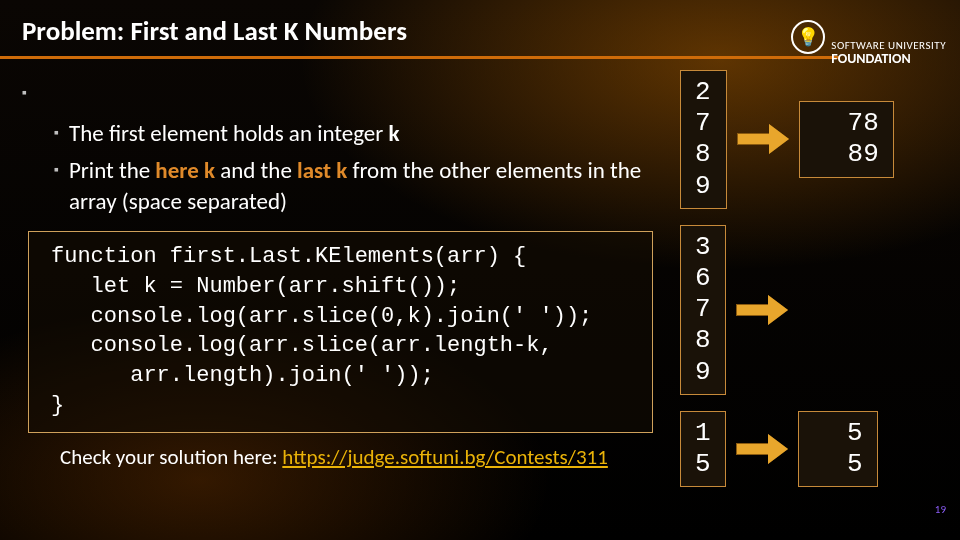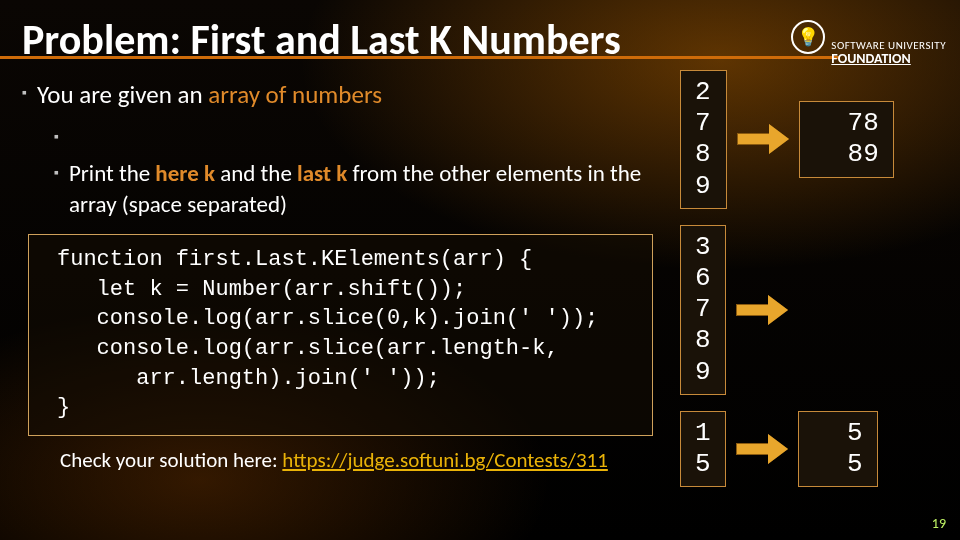--- a/index.html
+++ b/index.html
@@ -11,21 +11,21 @@
       radial-gradient(ellipse 500px 250px at 200px 480px, rgba(255,120,0,0.20), transparent 70%),
       linear-gradient(#0a0603, #000);
     color: #fff;
     font-family: Calibri, "Segoe UI", Arial, sans-serif;
     position: relative;
   }
   .title {
     position: absolute;
     left: 22px;
     top: 14px;
-    font-size: 42px;
+    font-size: 27px;
     font-weight: 700;
     color: #fff;
   }
   .title-underline {
     position: absolute;
     left: 0; right: 120px;
     top: 56px;
     height: 3px;
     background: #ce6b09;
   }
@@ -41,41 +41,41 @@
   }
   .logo .bulb {
     width: 34px; height: 34px;
     border: 2px solid #fff;
     border-radius: 50%;
     display: flex; align-items: center; justify-content: center;
     font-size: 18px;
   }
   .logo .txt { line-height: 1.05; margin-top: 32px; }
   .logo .txt .top { letter-spacing: 0.5px; }
-  .logo .txt .bot { font-weight: 700; font-size: 14px; text-decoration: underline; }
+  .logo .txt .bot { font-weight: 700; font-size: 14px; }
 
   .content {
     position: absolute;
     left: 22px;
     top: 78px;
     width: 620px;
     font-size: 25px;
     line-height: 1.35;
   }
   .bullet-l1 { display: flex; gap: 10px; margin-bottom: 10px; }
   .bullet-l2 { display: flex; gap: 10px; margin: 4px 0 6px 32px; font-size: 23px; }
   .sq { font-size: 14px; line-height: 30px; color: #bfbfbf; }
   .orange { color: #e08a2a; }
   .mono-ish { font-family: Calibri, Arial, sans-serif; font-weight: 700; }
 
   .codebox {
     margin: 14px 16px 10px 6px;
     border: 1.5px solid #cfa15b;
     background: rgba(20,12,4,0.55);
-    padding: 10px 14px 12px 28px;
+    padding: 10px 14px 12px 22px;
     font-family: Consolas, "Courier New", monospace;
     font-size: 22px;
     line-height: 1.35;
     white-space: pre;
     width: 625px;
   }
 
   .check {
     font-size: 21px;
     margin: 6px 0 0 38px;
@@ -116,50 +116,50 @@
     position: absolute; left: 32px; top: -2px;
     width: 0; height: 0;
     border-top: 15px solid transparent;
     border-bottom: 15px solid transparent;
     border-left: 20px solid #e8a62c;
     filter: drop-shadow(0 0 0.5px #8a5a10);
   }
   .ex1 .in { letter-spacing: 1px; }
   .pagenum {
     position: absolute;
-    right: 14px; bottom: 8px;
-    font-size: 14px;
-    color: #bef264;
+    right: 14px; bottom: 24px;
+    font-size: 11px;
+    color: #8b5cf6;
   }
 </style>
 </head>
 <body>
 
 <div class="title">Problem: First and Last K Numbers</div>
 <div class="title-underline"></div>
 
 <div class="logo">
   <div class="bulb">💡</div>
   <div class="txt">
     <div class="top">SOFTWARE UNIVERSITY</div>
     <div class="bot">FOUNDATION</div>
   </div>
 </div>
 
 <div class="content">
 
   <div class="bullet-l1">
     <span class="sq">▪</span>
-    <span>
-      <span>You are given an </span><span class="orange">array of numbers</span>
-    </span>
   </div>
 
   <div class="bullet-l2">
     <span class="sq">▪</span>
+    <span>
+      <span>The first element holds an integer </span><span class="mono-ish">k</span>
+    </span>
   </div>
 
   <div class="bullet-l2">
     <span class="sq">▪</span>
     <span>
       <span>Print the </span><span class="orange mono-ish">here k</span><span> and the </span><span class="orange mono-ish">last k</span><span> from the other elements in the array (space separated)</span>
     </span>
   </div>
 
   <div class="codebox">function first.Last.KElements(arr) {

